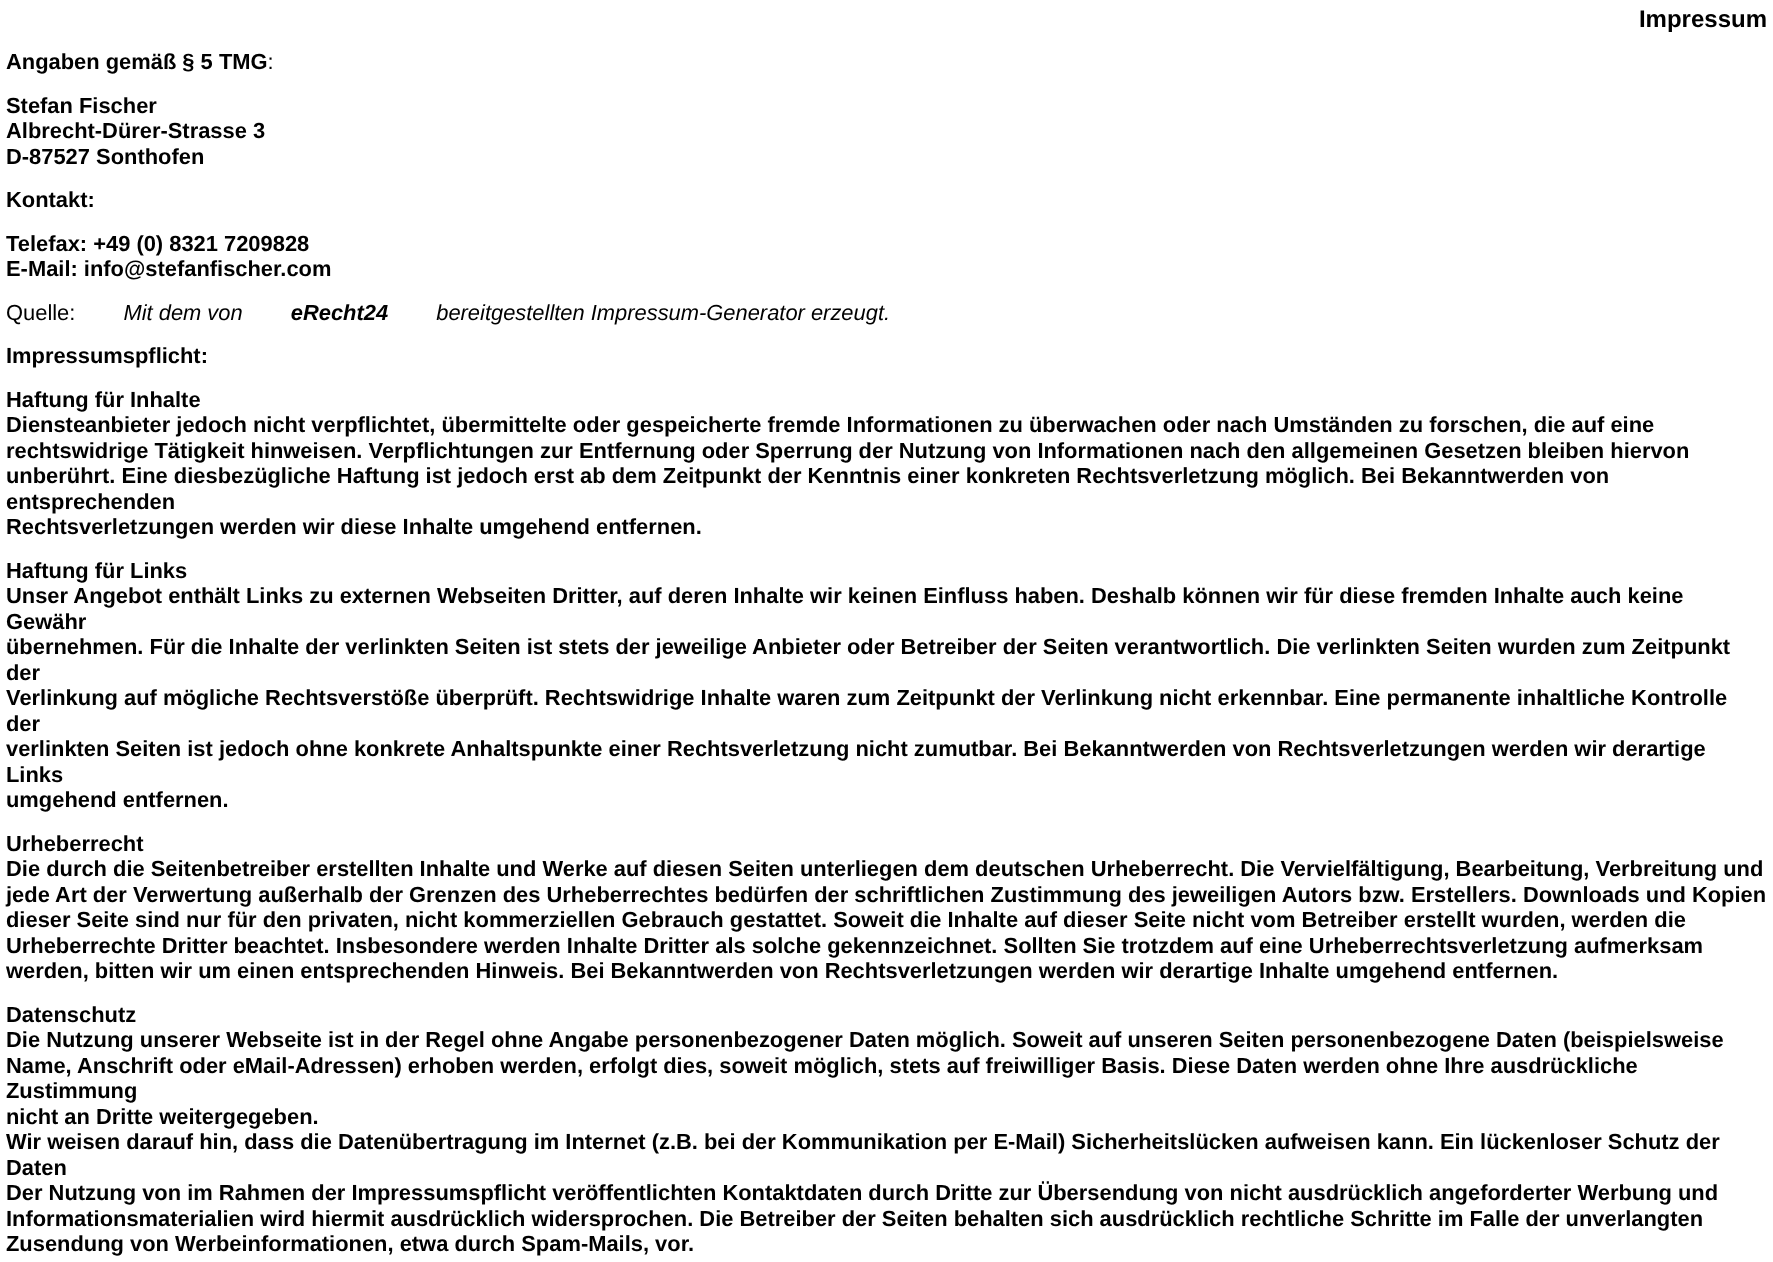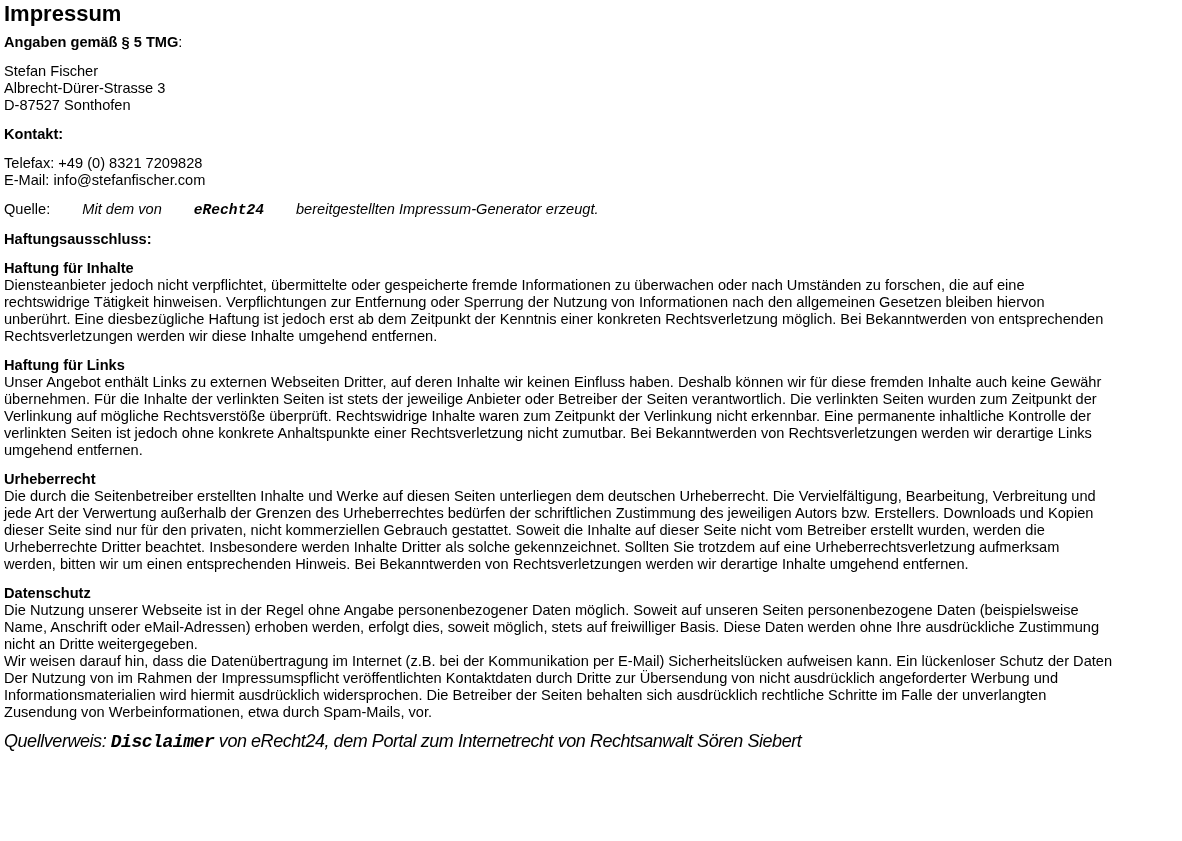--- a/index.html
+++ b/index.html
@@ -13,47 +13,48 @@
       overflow: hidden;
       color: #000000;
       font-family: "Liberation Sans", sans-serif;
       font-size: 14.6px;
       line-height: 17px;
     }
     .page {
       padding: 2px 4px 0 4px;
     }
     h1 {
-      font-size: 22px;
+      font-size: 16px;
       font-weight: bold;
       margin: 0 0 8px 0;
       line-height: 24px;
+      text-align: right;
     }
     p {
       margin: 0 0 12px 0;
     }
     .sub {
       font-weight: bold;
       margin: 0 0 12px 0;
     }
     .section {
       margin: 4px 0 12px 0;
     }
     .section-title {
       font-weight: bold;
       display: block;
     }
-    .line { display: block; }
+    .line { display: block; font-weight: bold; }
     .footer {
       font-style: italic;
       font-size: 18px;
       letter-spacing: -0.45px;
       margin-top: 12px;
     }
-    b { font-weight: bold; font-family: Liberation Mono, monospace; }
+    b { font-weight: bold; }
     i { font-style: italic; margin-left: 28px; }
   </style>
 </head>
 <body>
 
 <div class="page">
 
   <h1>Impressum</h1>
 
   <p class="sub"><span>Angaben gemäß § 5 TMG</span><span style="font-weight:normal">:</span></p>
@@ -66,21 +67,21 @@
 
   <p class="sub">Kontakt:</p>
 
   <p>
     <span class="line">Telefax: +49 (0) 8321 7209828</span>
     <span class="line"><span>E-Mail: </span><span>info@stefanfischer.com</span></span>
   </p>
 
   <p><span>Quelle: </span><i>Mit dem von </i><i><b>eRecht24</b></i><i> bereitgestellten Impressum-Generator erzeugt.</i></p>
 
-  <p class="sub">Haftungsausschluss:</p>
+  <p class="sub">Impressumspflicht:</p>
 
   <div id="sections">
       <div class="section">
         <span class="section-title">Haftung für Inhalte</span>
         <span class="line">Diensteanbieter jedoch nicht verpflichtet, übermittelte oder gespeicherte fremde Informationen zu überwachen oder nach Umständen zu forschen, die auf eine</span>
         <span class="line">rechtswidrige Tätigkeit hinweisen. Verpflichtungen zur Entfernung oder Sperrung der Nutzung von Informationen nach den allgemeinen Gesetzen bleiben hiervon</span>
         <span class="line">unberührt. Eine diesbezügliche Haftung ist jedoch erst ab dem Zeitpunkt der Kenntnis einer konkreten Rechtsverletzung möglich. Bei Bekanntwerden von entsprechenden</span>
         <span class="line">Rechtsverletzungen werden wir diese Inhalte umgehend entfernen.</span>
       </div>
       <div class="section">

